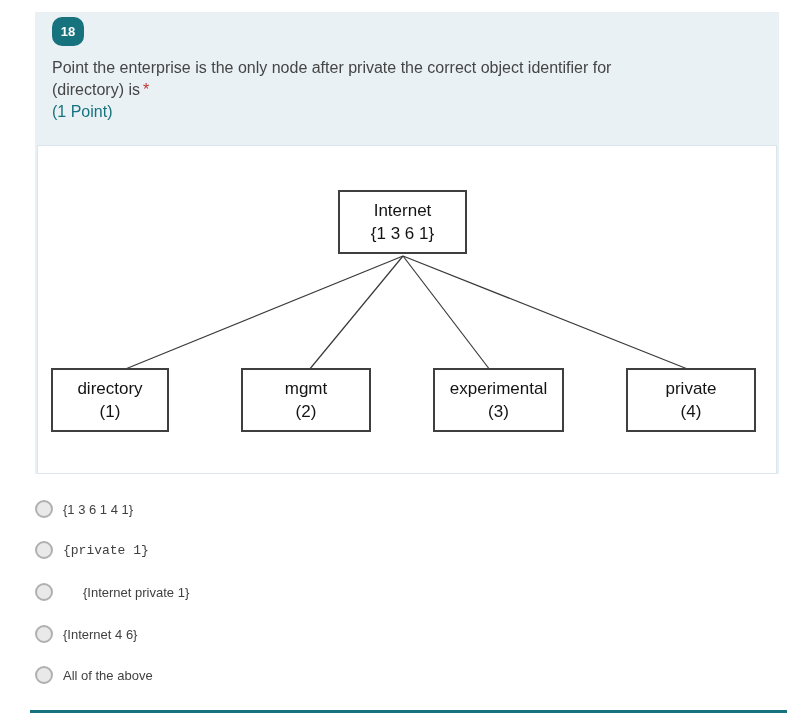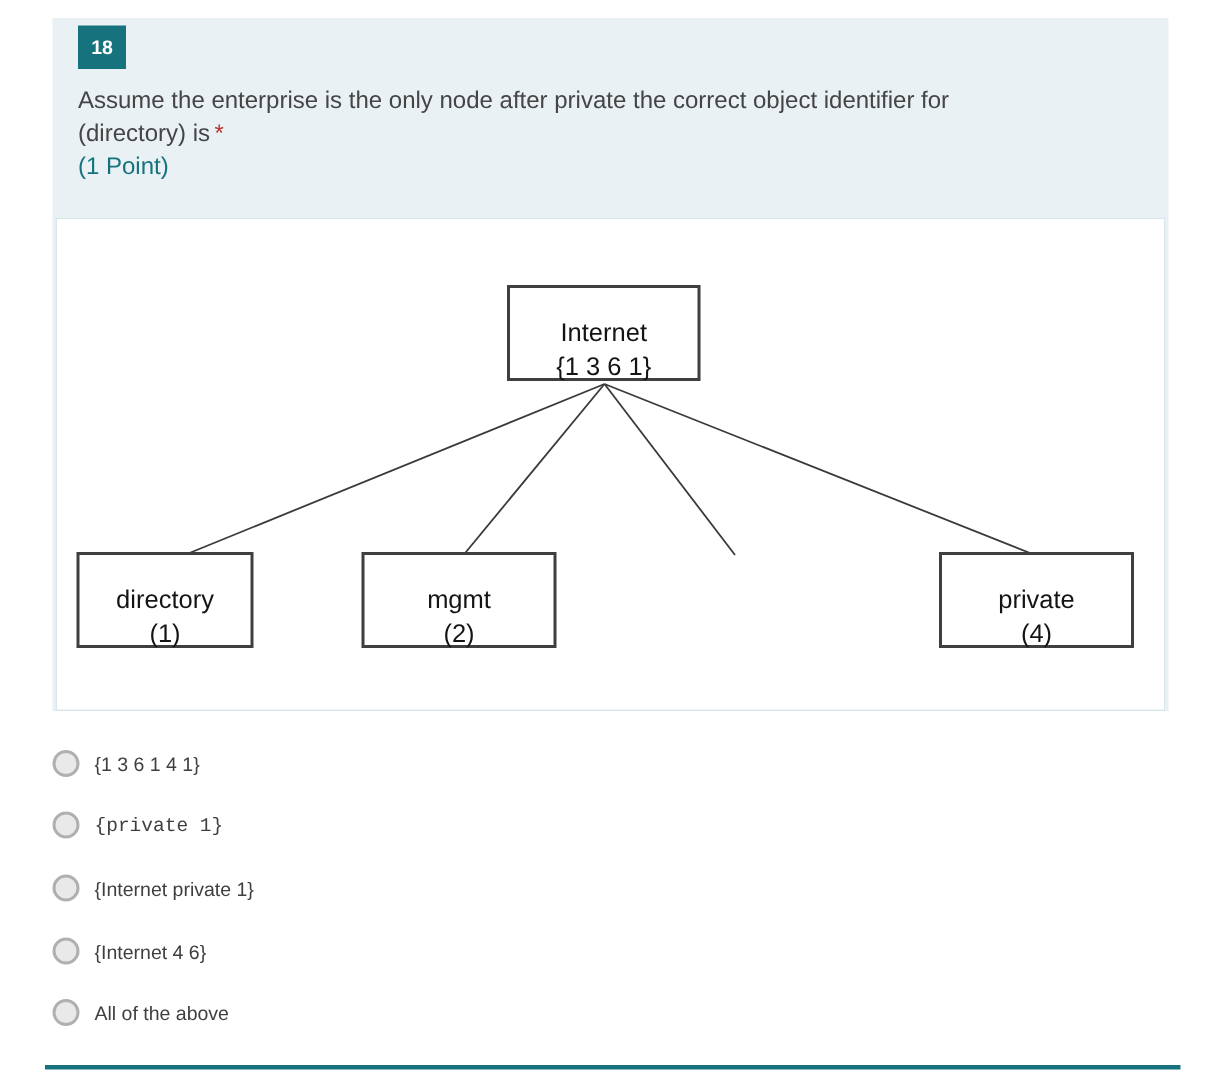--- a/index.html
+++ b/index.html
@@ -15,21 +15,21 @@
   .card {
     position: absolute; left: 35px; top: 12px;
     width: 744px; height: 462px;
     background: #e9f1f5;
   }
   .badge {
     position: absolute; left: 17px; top: 5px;
     min-width: 32px; height: 29px;
     background: #16737e; color: #ffffff;
     font-size: 13px; font-weight: bold;
-    line-height: 29px; text-align: center;
+    line-height: 29px; text-align: center; border-radius: 10px;
   }
   .qtext {
     position: absolute; left: 17px; top: 45px;
     width: 700px;
     font-size: 16px; line-height: 22px;
     color: #454545;
   }
   .points { color: #16737e; }
   .req { color: #bc3431; margin-left: 3px; }
 
@@ -43,35 +43,35 @@
   }
   .edges { position: absolute; left: 0; top: 0; }
   .node {
     position: absolute;
     background: #ffffff;
     border: 2px solid #3f3f3f;
     box-sizing: border-box;
     text-align: center;
     font-size: 17px; line-height: 23px;
     color: #141414;
-    padding-top: 18px;
+    padding-top: 7px;
   }
   .node.root  { left: 300px; top: 44px;  width: 129px; height: 64px; }
   .node.c0    { left: 13px;  top: 222px; width: 118px; height: 64px; }
   .node.c1    { left: 203px; top: 222px; width: 130px; height: 64px; }
   .node.c2    { left: 395px; top: 222px; width: 131px; height: 64px; }
   .node.c3    { left: 588px; top: 222px; width: 130px; height: 64px; }
 
   
   .option {
     position: absolute; left: 35px;
     display: flex; align-items: center;
     height: 20px; cursor: pointer;
   }
-  .o0 { top: 499px; } .o1 { top: 540px; font-family: Liberation Mono, monospace; } .o2 { top: 582px; }
+  .o0 { top: 499px; } .o1 { top: 540px; font-family: Liberation Mono, monospace; } .o2 { top: 582px; gap: 20px; }
   .o3 { top: 624px; } .o4 { top: 665px; text-align: right; }
   .radio {
     width: 18px; height: 18px;
     border-radius: 50%;
     border: 2px solid #b0b0b0;
     background: #e9e9e9;
     box-sizing: border-box;
     flex: 0 0 auto;
   }
   .option-label {
@@ -88,21 +88,21 @@
   }
 </style>
 </head>
 <body>
 
 <div class="card">
 
   <div class="badge">18</div>
 
   <div class="qtext">
-    <div>Assume the enterprise is the only node after private the correct object identifier for</div>
+    <div>Point the enterprise is the only node after private the correct object identifier for</div>
     <div><span>(directory) is</span><span class="req">*</span></div>
     <div class="points">(1 Point)</div>
   </div>
 
   <div class="diagram">
     <svg class="edges" width="738" height="327" viewBox="0 0 738 327">
       <line x1="365" y1="110" x2="85" y2="224" stroke="#3a3a3a" stroke-width="1.2"></line>
       <line x1="365" y1="110" x2="271" y2="224" stroke="#3a3a3a" stroke-width="1.2"></line>
       <line x1="365" y1="110" x2="452" y2="224" stroke="#3a3a3a" stroke-width="1.2"></line>
       <line x1="365" y1="110" x2="652" y2="224" stroke="#3a3a3a" stroke-width="1.2"></line>
@@ -113,20 +113,24 @@
       <div>{1 3 6 1}</div>
     </div>
 
     <div class="node c0">
       <div>directory</div>
       <div>(1)</div>
     </div>
     <div class="node c1">
       <div>mgmt</div>
       <div>(2)</div>
+    </div>
+    <div class="node c2">
+      <div>experimental</div>
+      <div>(3)</div>
     </div>
     <div class="node c3">
       <div>private</div>
       <div>(4)</div>
     </div>
   </div>
 </div>
 
 <div class="option o0">
   <span class="radio"></span>

